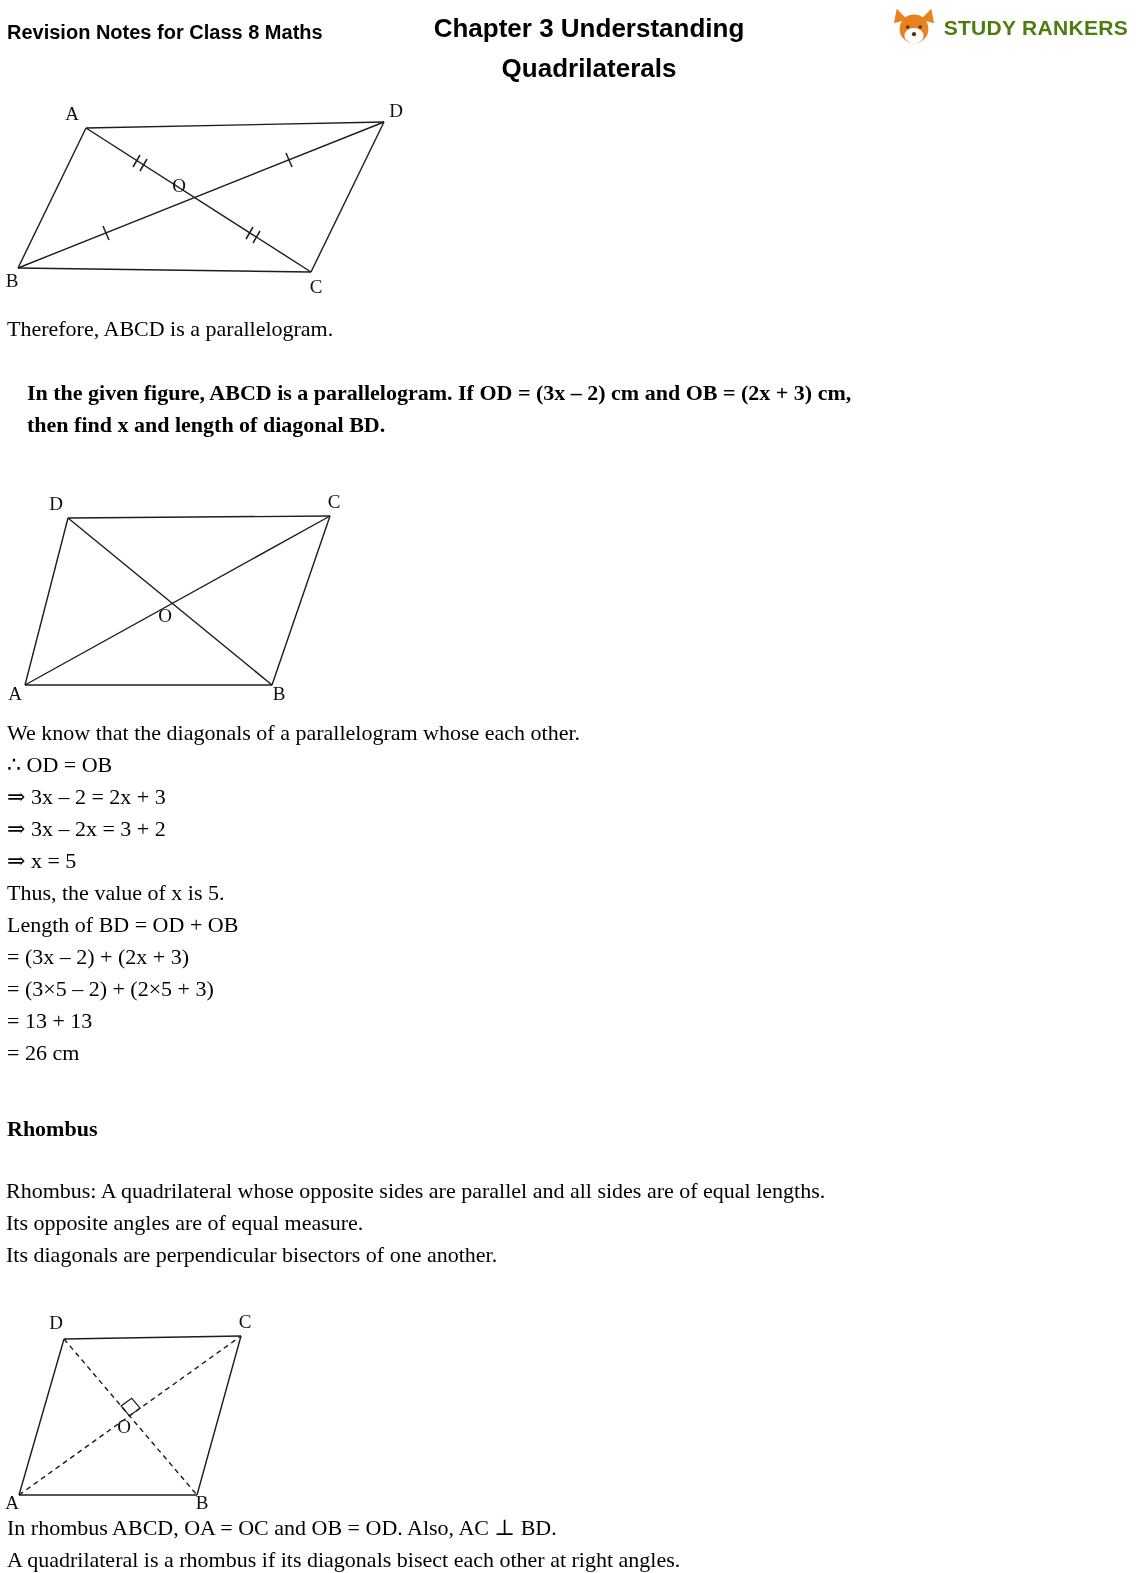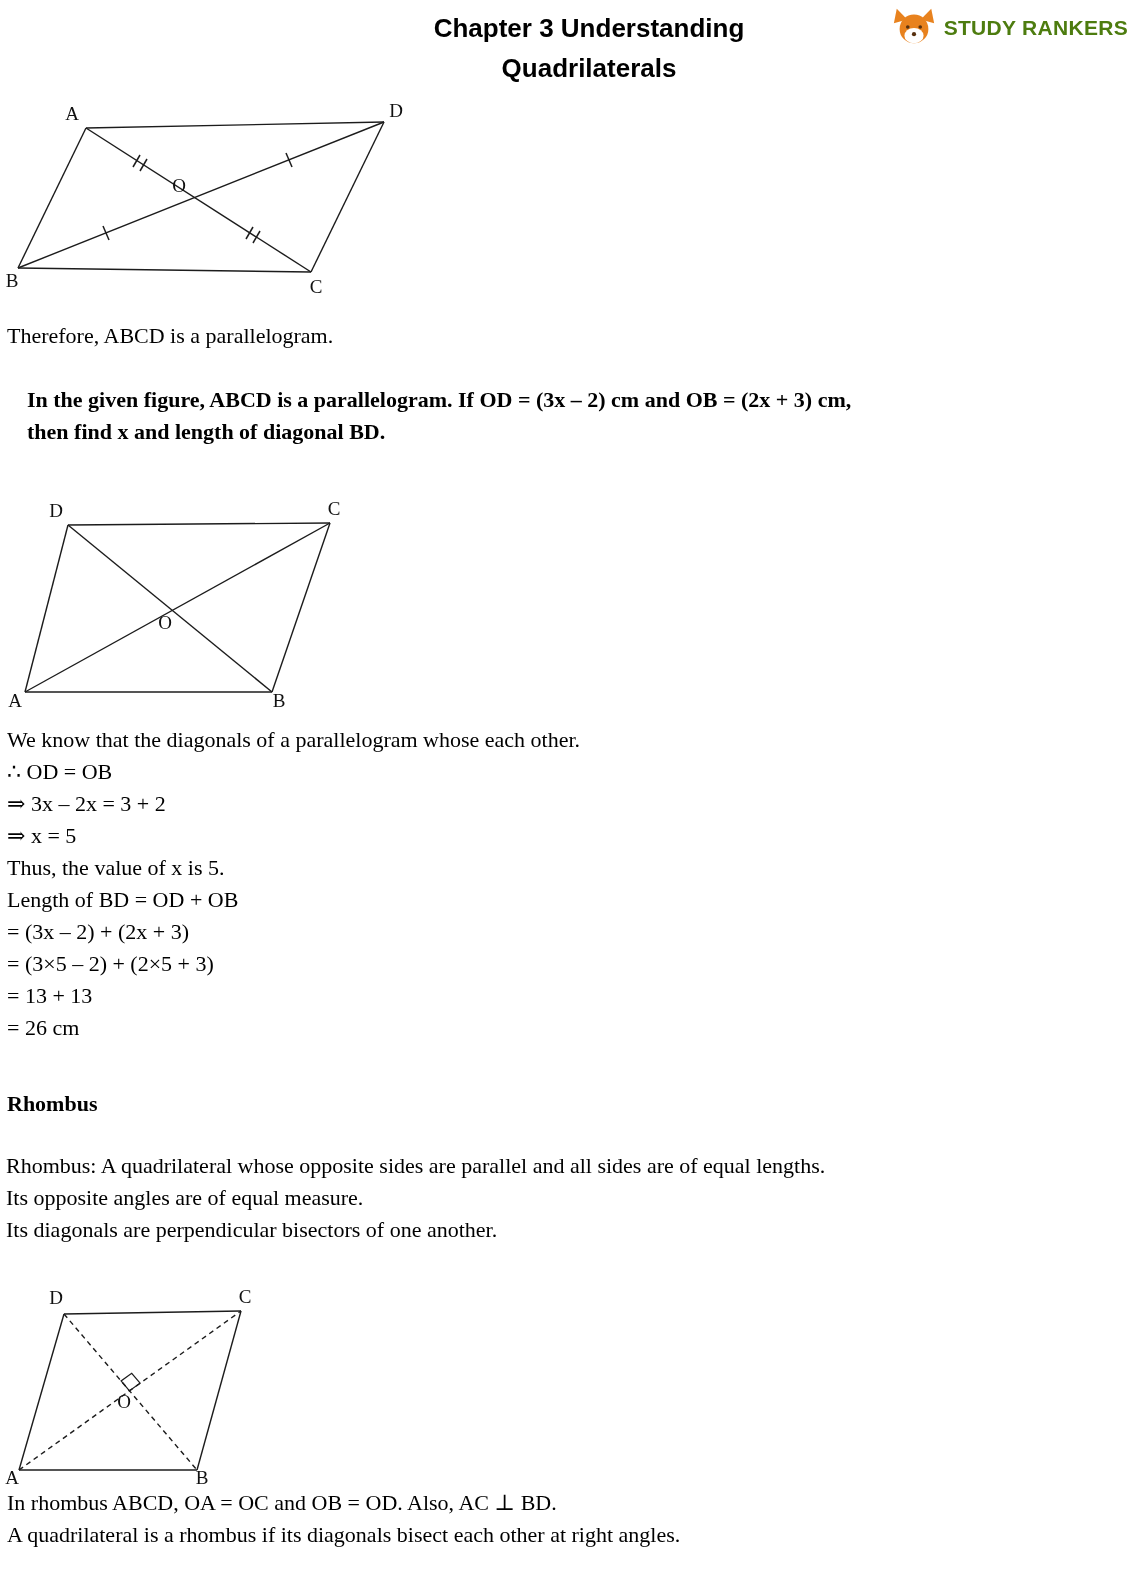--- a/index.html
+++ b/index.html
@@ -24,33 +24,34 @@
   svg.figure { display: block; }
   .fig1 { margin: 4px 0 0 6px; }
   .fig2 { margin: 52px 0 0 8px; }
   .fig3 { margin: 44px 0 0 4px; }
   svg .edge { stroke: #1c1c1c; stroke-width: 1.4; fill: none; }
   svg .tick { stroke: #1c1c1c; stroke-width: 1.5; }
   svg .dashed { stroke: #1c1c1c; stroke-width: 1.4; fill: none; stroke-dasharray: 5 4; }
   svg .ra { stroke: #1c1c1c; stroke-width: 1.2; fill: none; }
   svg text { font-family: "Liberation Serif", "DejaVu Serif", serif; font-size: 19px; fill: #111; }
   .body-text { font-size: 22px; line-height: 32px; padding-left: 7px; }
-  .therefore { margin-top: 15px; }
+  .therefore { margin-top: 8px; }
   .question { margin-top: 32px; font-weight: 700; margin-left: 20px; }
   .solution { margin-top: 14px; }
   .section-heading { margin-top: 44px; padding-left: 7px; font-size: 22px; font-weight: 700; line-height: 32px; }
   .rhombus-desc { margin-top: 30px; padding-left: 6px; }
   .final { margin-top: 2px; }
 </style>
 </head>
 <body>
 
 <div class="page">
 
   <div class="header">
+    <div class="header-left">Revision Notes for Class 8 Maths</div>
     <div class="chapter-title">
       <div>Chapter 3 Understanding</div>
       <div>Quadrilaterals</div>
     </div>
     <div class="logo">
       <svg width="46" height="44" viewBox="0 0 48 44">
         <polygon points="6,2 17,13 3,17" fill="#e8821e"></polygon>
         <polygon points="42,2 31,13 45,17" fill="#e8821e"></polygon>
         <circle cx="24" cy="23" r="15" fill="#e8821e"></circle>
         <ellipse cx="24" cy="30" rx="10" ry="8" fill="#ffffff"></ellipse>
@@ -99,20 +100,21 @@
     <text x="48" y="17" text-anchor="middle">D</text>
     <text x="326" y="15" text-anchor="middle">C</text>
     <text x="7" y="207" text-anchor="middle">A</text>
     <text x="271" y="207" text-anchor="middle">B</text>
     <text x="157" y="129" text-anchor="middle">O</text>
   </svg>
 
   <div class="body-text solution">
     <div>We know that the diagonals of a parallelogram whose each other.</div>
     <div>∴ OD = OB</div>
+    <div>⇒ 3x – 2 = 2x + 3</div>
     <div>⇒ 3x – 2x = 3 + 2</div>
     <div>⇒ x = 5</div>
     <div>Thus, the value of x is 5.</div>
     <div>Length of BD = OD + OB</div>
     <div>= (3x – 2) + (2x + 3)</div>
     <div>= (3×5 – 2) + (2×5 + 3)</div>
     <div>= 13 + 13</div>
     <div>= 26 cm</div>
   </div>
 

